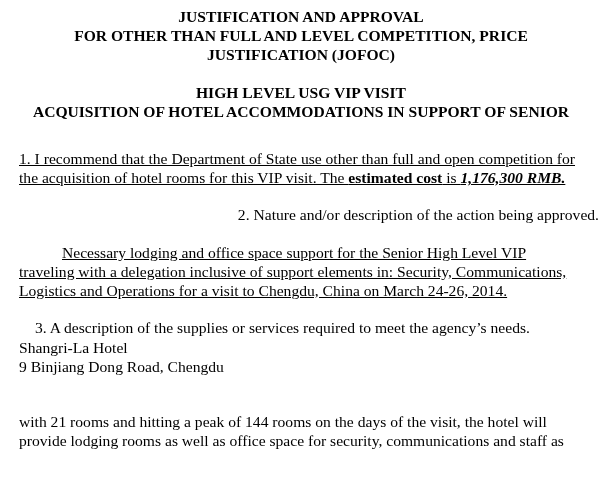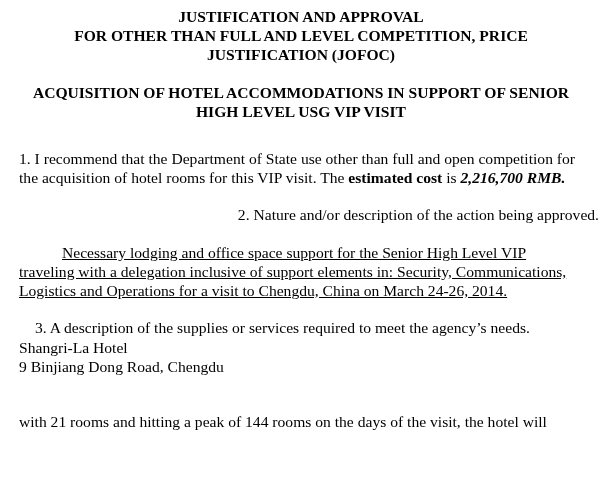--- a/index.html
+++ b/index.html
@@ -28,41 +28,42 @@
 
 <div class="doc">
 
   <div class="title t1">
     <span class="line">JUSTIFICATION AND APPROVAL</span>
     <span class="line">FOR OTHER THAN FULL AND LEVEL COMPETITION, PRICE</span>
     <span class="line">JUSTIFICATION (JOFOC)</span>
   </div>
 
   <div class="title t2">
+    <span class="line">HIGH LEVEL USG VIP VISIT</span>
     <span class="line">ACQUISITION OF HOTEL ACCOMMODATIONS IN SUPPORT OF SENIOR</span>
-    <span class="line">HIGH LEVEL USG VIP VISIT</span>
   </div>
 
-  <div class="para" style="top:149px;">
+  <div class="para" style="top:149px;text-decoration:underline;">
     <span class="line">1. I recommend that the Department of State use other than full and open competition for</span>
-    <span class="line"><span>the acquisition of hotel rooms for this VIP visit. The </span><b>estimated cost</b><span> is </span><b class="bi">2,216,700 RMB.</b></span>
+    <span class="line"><span>the acquisition of hotel rooms for this VIP visit. The </span><b>estimated cost</b><span> is </span><b class="bi">1,176,300 RMB.</b></span>
   </div>
 
   <div class="para" style="top:205px;text-align:right;">2. Nature and/or description of the action being approved.</div>
 
   <div class="para" style="top:243px;text-decoration:underline;">
     <span class="line indent">Necessary lodging and office space support for the Senior High Level VIP</span>
     <span class="line">traveling with a delegation inclusive of support elements in:  Security, Communications,</span>
     <span class="line">Logistics and Operations for a visit to Chengdu, China on March 24-26, 2014.</span>
   </div>
 
   <div class="para" style="top:318px;margin-left:16px;">3. A description of the supplies or services required to meet the agency’s needs.</div>
 
   <div class="para" style="top:338px;">
     <span class="line">Shangri-La Hotel</span>
     <span class="line">9 Binjiang Dong Road, Chengdu</span>
   </div>
 
   <div class="para" style="top:412px;">
     <span class="line">with 21 rooms and hitting a peak of 144 rooms on the days of the visit, the hotel will</span>
+    <span class="line">provide lodging rooms as well as office space for security, communications and staff as</span>
   </div>
 
 </div>
 
 </body></html>

